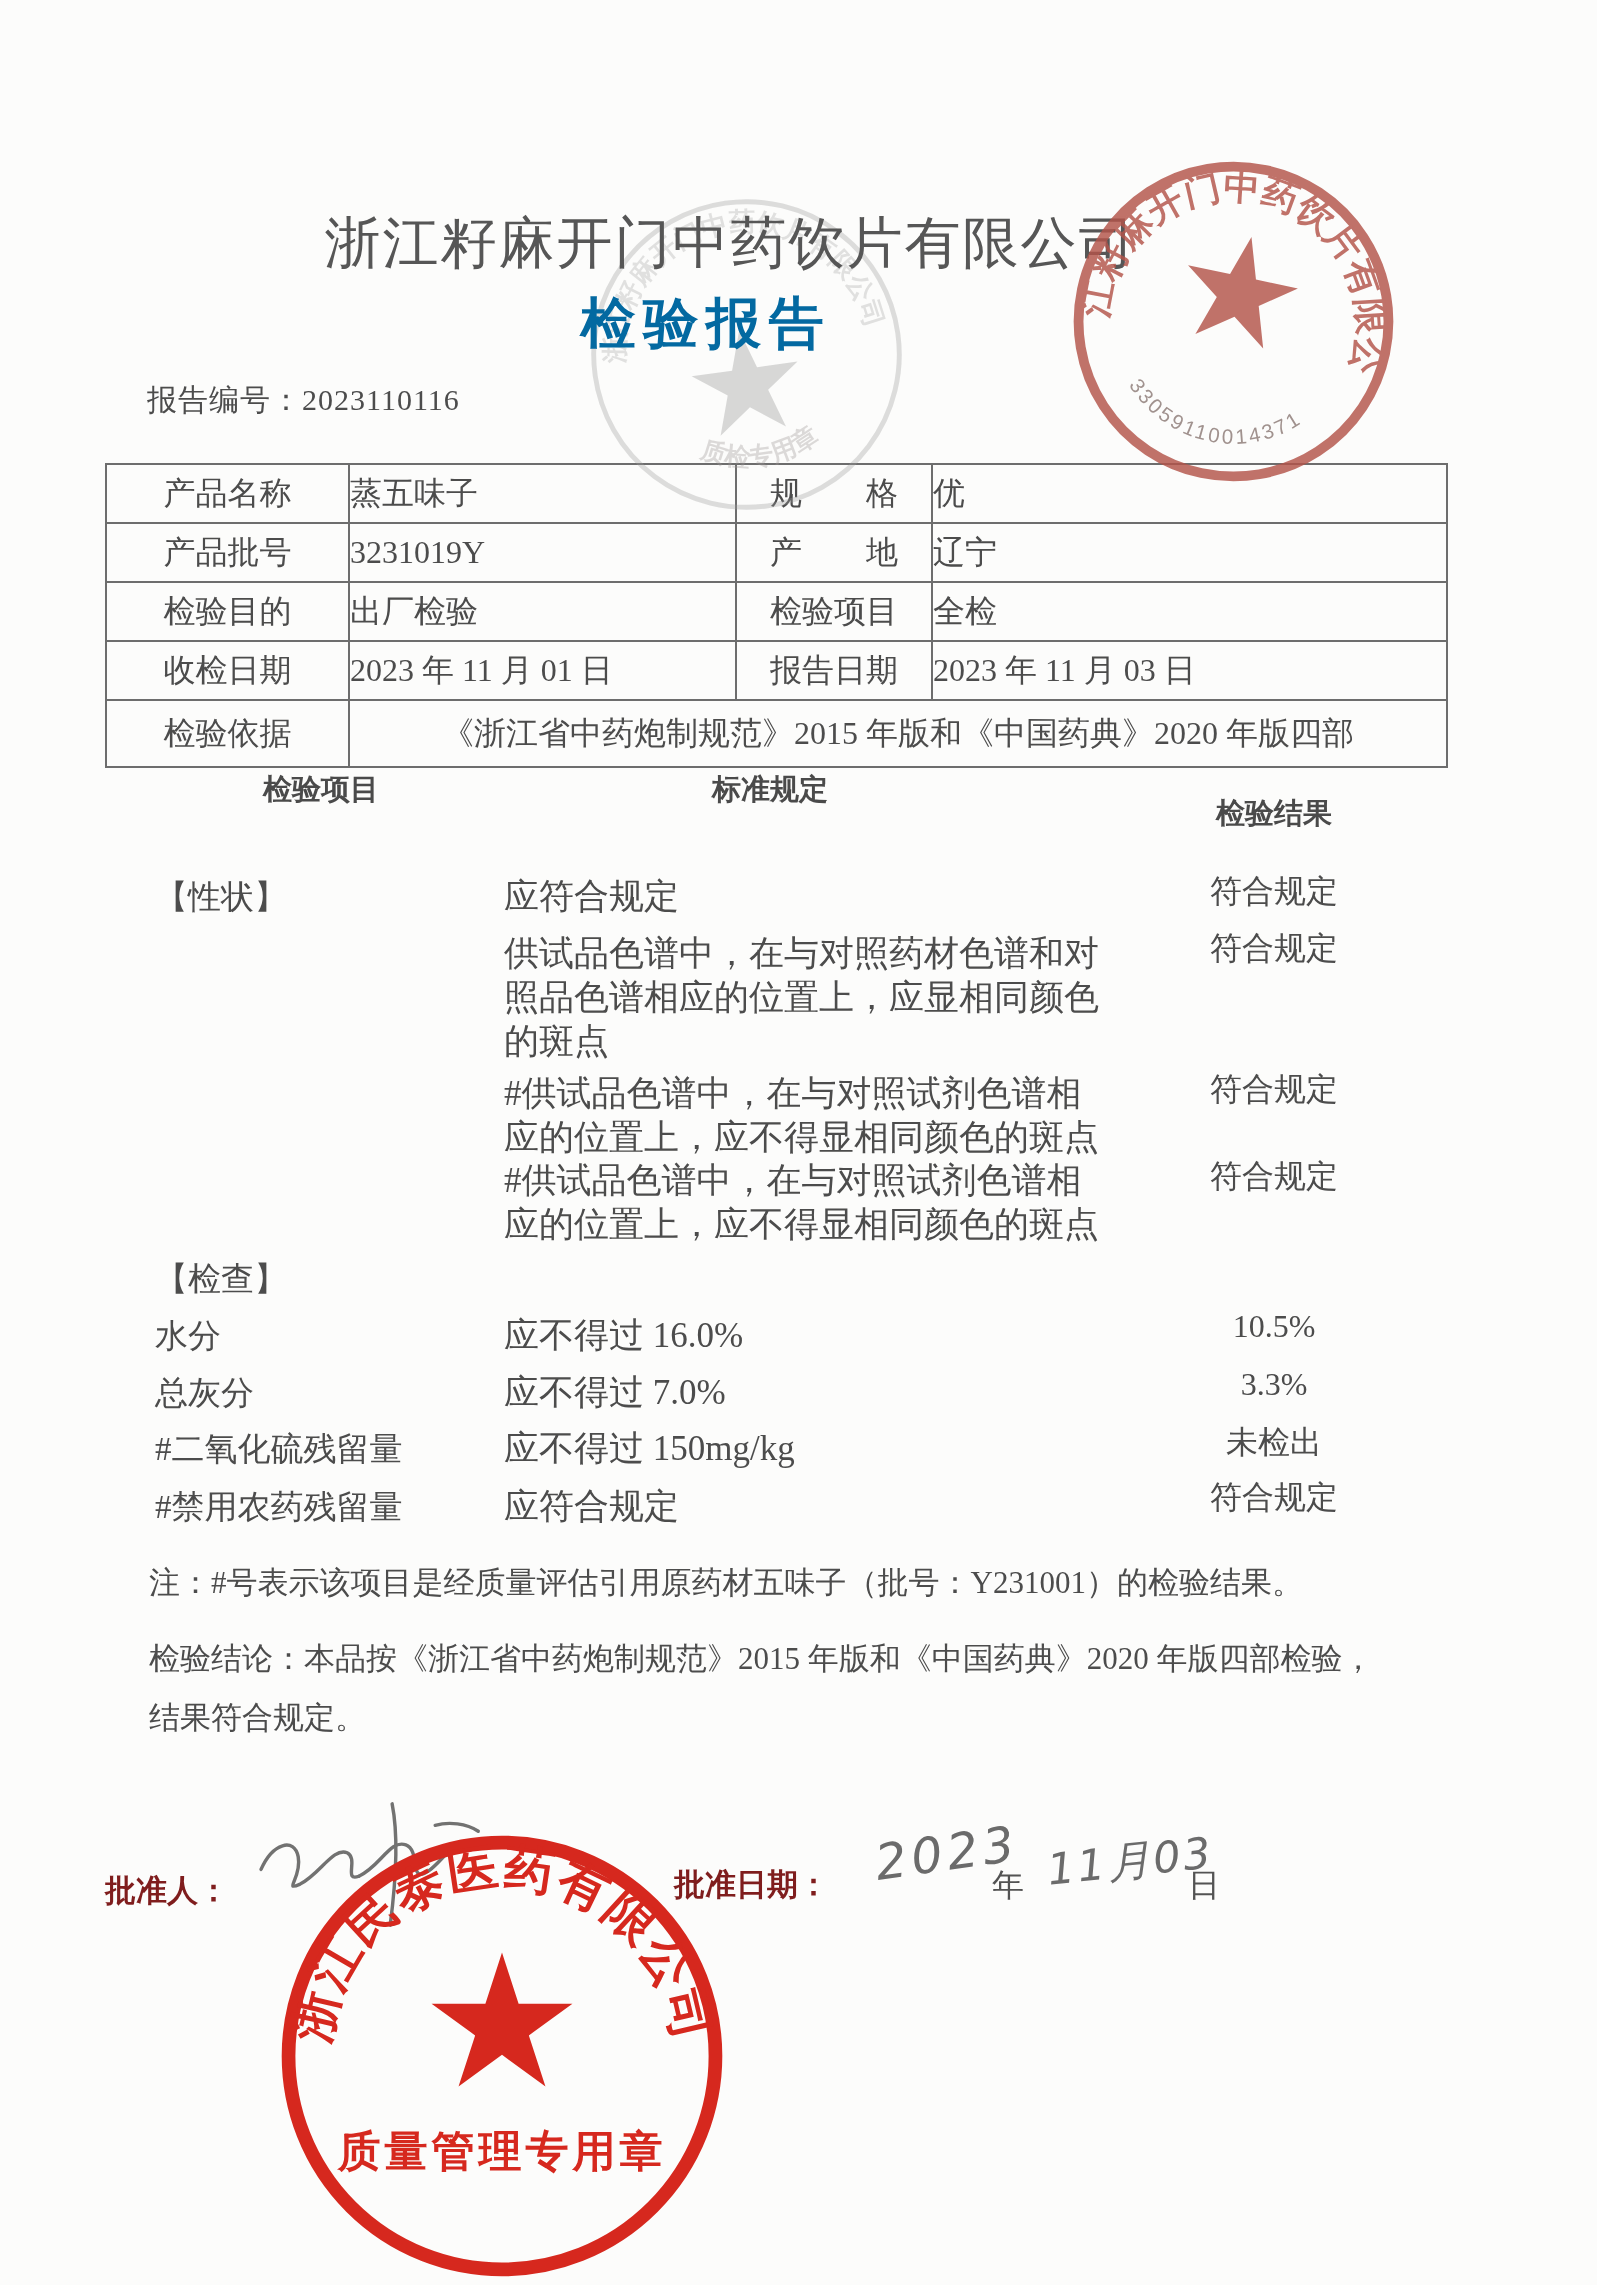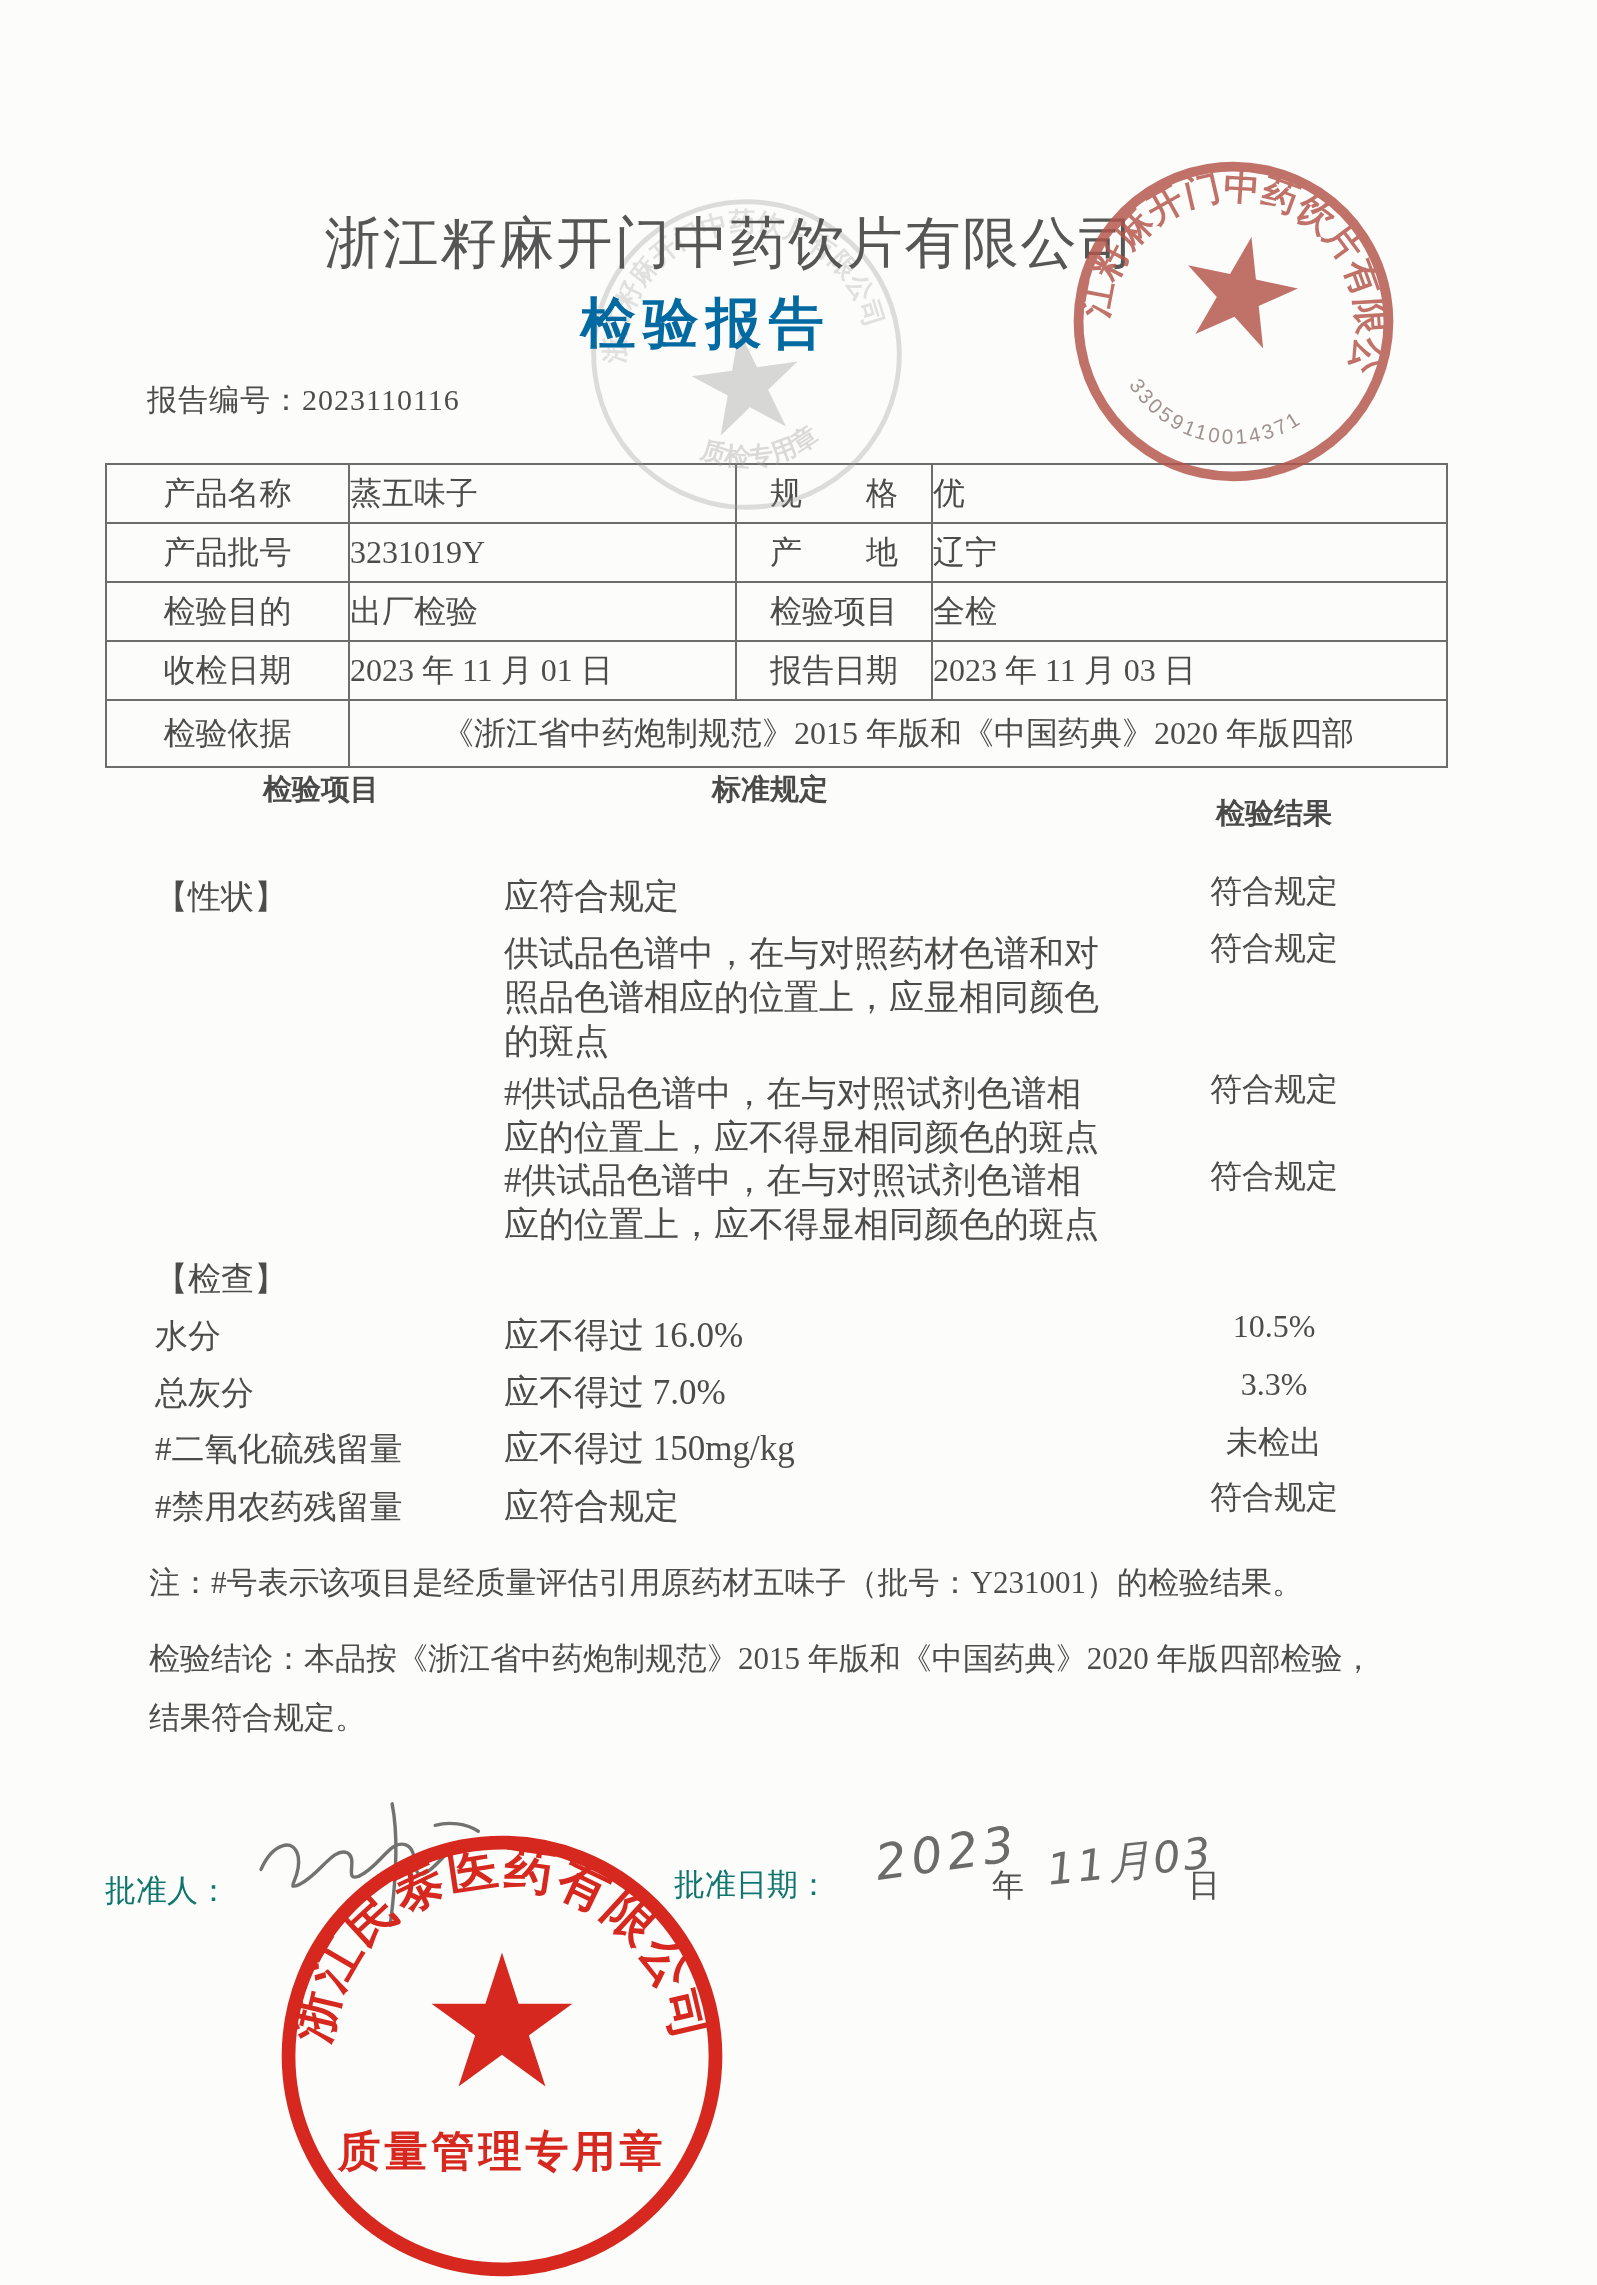--- a/index.html
+++ b/index.html
@@ -21,21 +21,21 @@
   
   .col-head{font-family:"Liberation Sans",sans-serif;font-weight:bold;font-size:29px;
             color:#4a4a4a;text-align:center;width:176px;}
   
   .ri{left:155px;font-size:33px;width:392px;}
   .rs{left:504px;font-size:35px;width:706px;white-space:pre-line;line-height:44px;}
   .rr{left:1176px;font-size:32px;width:196px;text-align:center;}
   .note-line{top:1562px;left:149px;font-size:31px;}
   .conclusion{top:1629px;left:149px;font-size:31px;line-height:59px;white-space:pre-line;width:1313px;}
   
-  .appr-label{font-size:31px;color:#0f766e;}
+  .appr-label{font-size:31px;color:#7f1d1d;font-weight:bold;}
   .hw{font-family:"DejaVu Sans",sans-serif;font-style:italic;color:#6b6b6b;}
   .hw-year{top:1825px;left:875px;font-size:49px;letter-spacing:4.9px;transform:rotate(-8deg);}
   .hw-md{top:1833px;left:1047px;font-size:43px;letter-spacing:2.9px;transform:rotate(-6deg);}
   .suffix{font-size:32px;color:#535353;}
   svg{position:absolute;overflow:visible;}
   .stamp-ring-text{font-family:"Liberation Serif",serif;font-weight:bold;}
 </style>
 </head>
 <body>
 

